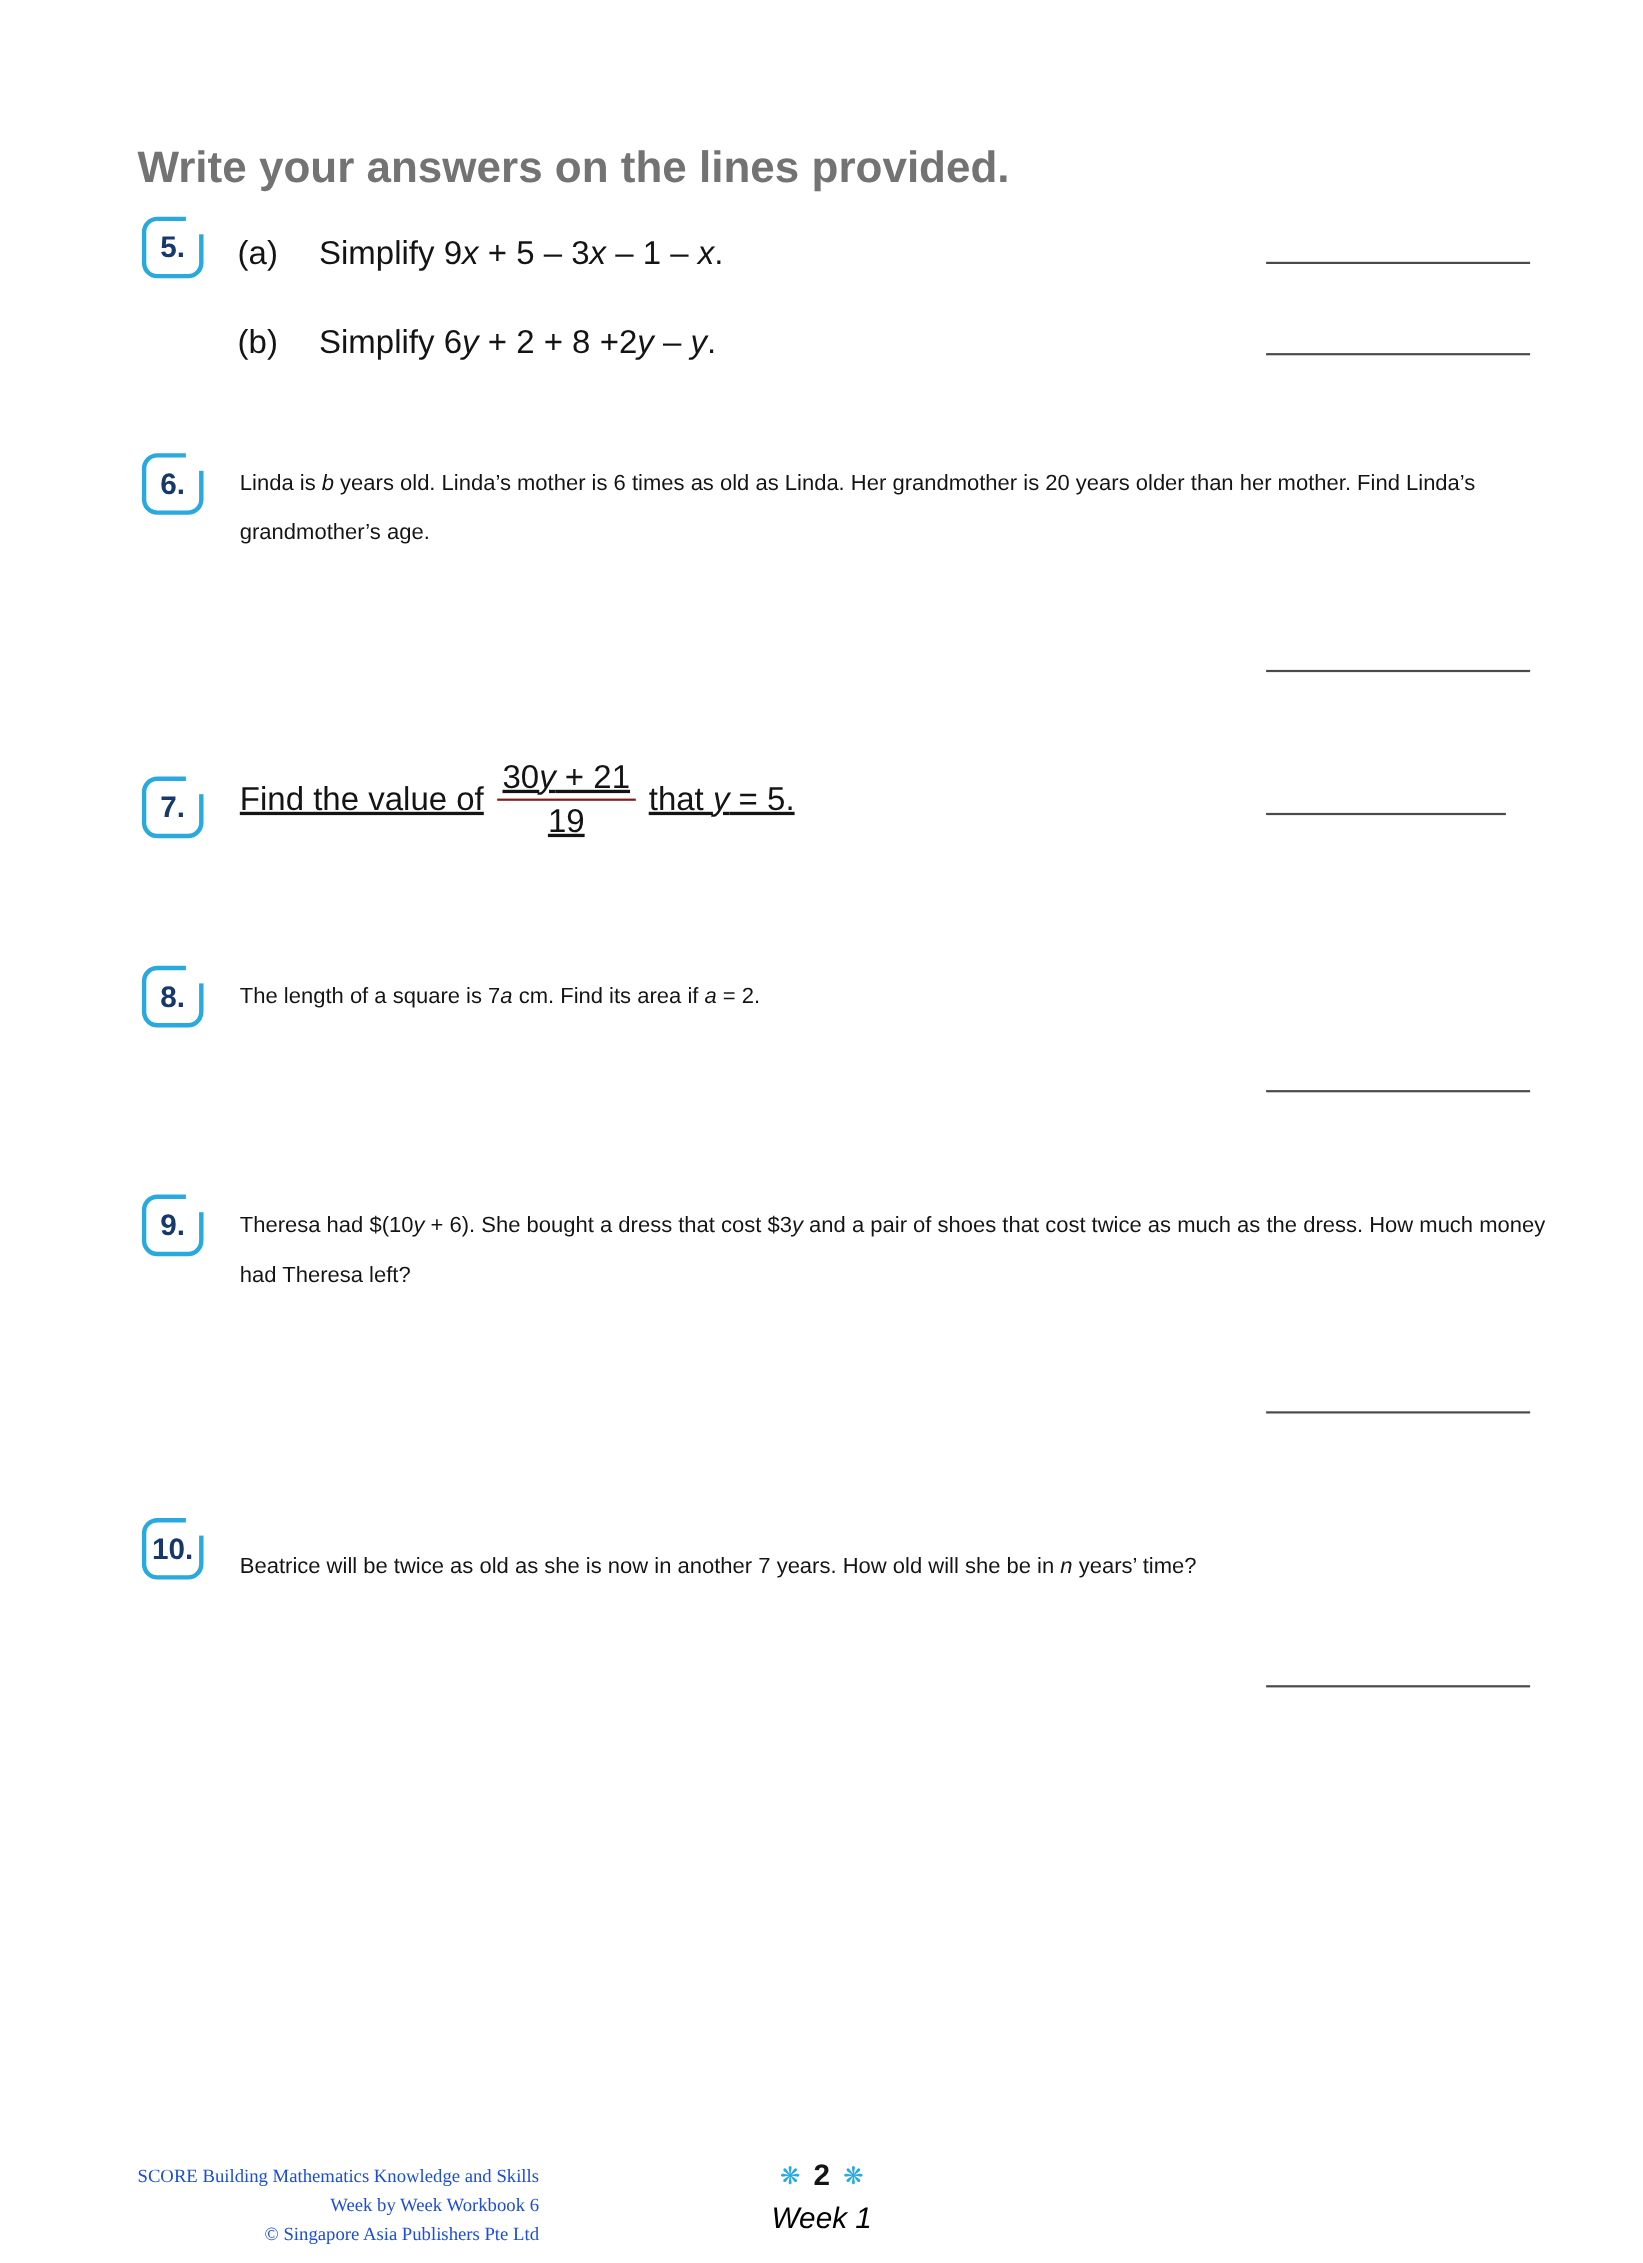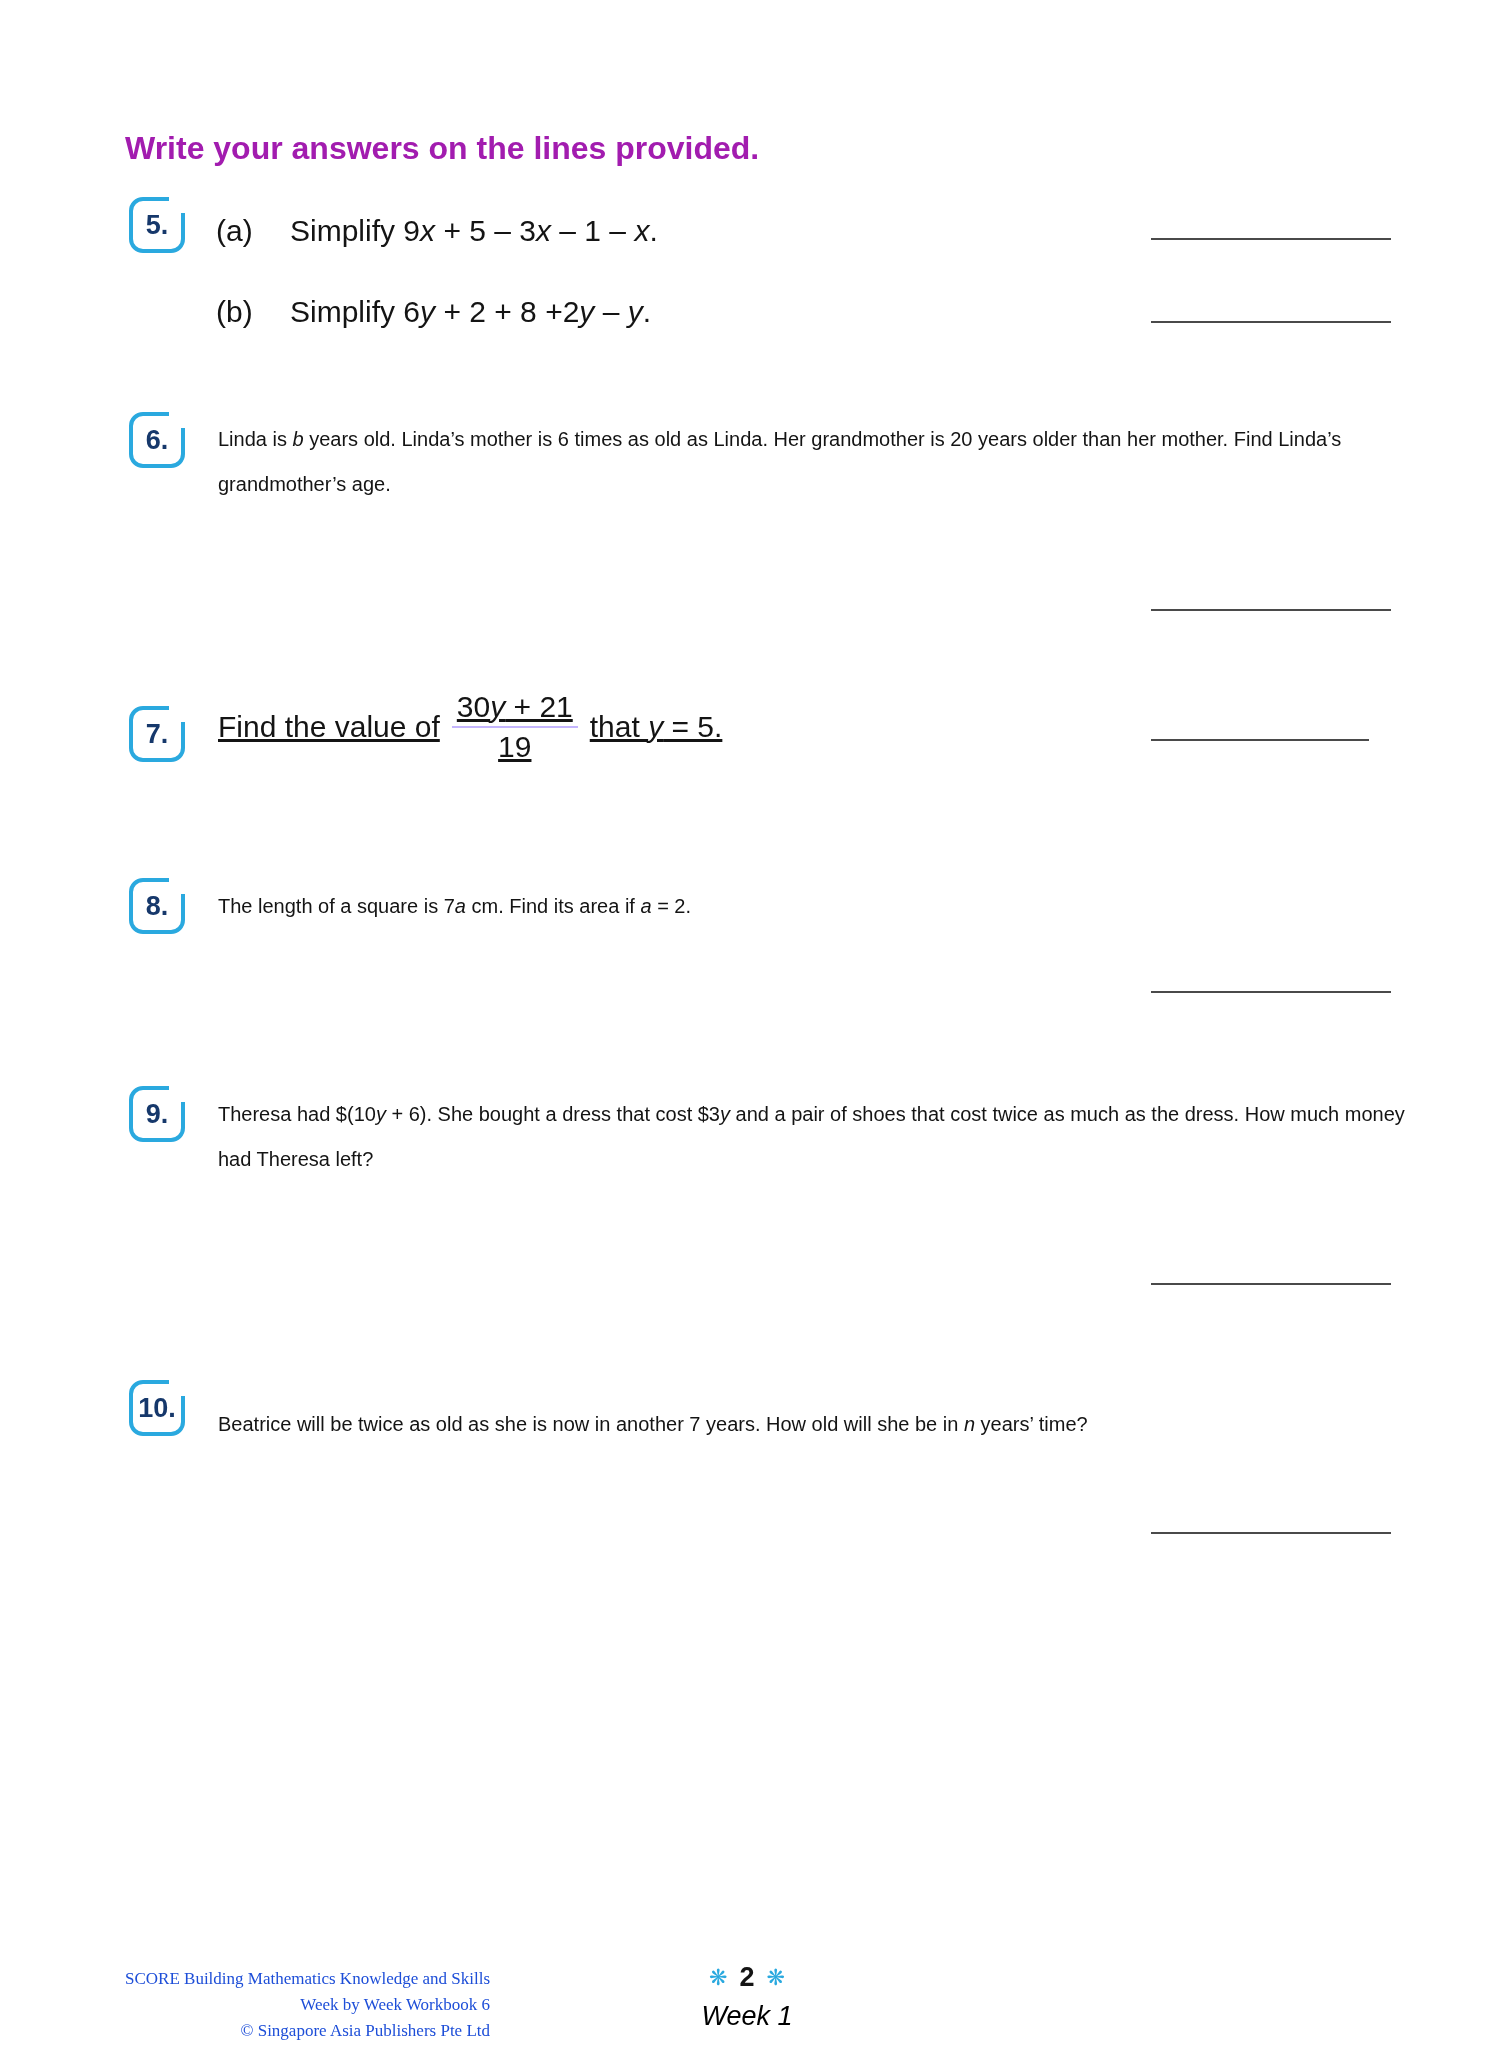--- a/index.html
+++ b/index.html
@@ -12,23 +12,23 @@
     font-family: "Liberation Sans", "DejaVu Sans", sans-serif;
     color: #141414;
   }
   i { font-style: italic; }
 
   .instruction {
     position: absolute;
     left: 125px;
     top: 130px;
     margin: 0;
-    font-size: 32px;
+    font-size: 40px;
     font-weight: bold;
-    color: #a21caf;
+    color: #737373;
   }
 
   .qbadge {
     position: absolute;
     left: 129px;
     width: 56px;
     height: 56px;
     box-sizing: border-box;
     border: 4px solid #2aa9df;
     border-radius: 14px;
@@ -78,21 +78,21 @@
     text-decoration: underline;
   }
   .fraction {
     display: inline-flex;
     flex-direction: column;
     align-items: center;
     text-align: center;
     line-height: 34px;
   }
   .numerator {
-    border-bottom: 2px solid #c4b5fd;
+    border-bottom: 2px solid #7f1d1d;
     padding: 0 5px 2px 5px;
   }
   .denominator { padding-top: 2px; }
 
   .answer-line {
     position: absolute;
     left: 1151px;
     width: 240px;
     height: 0;
     border-bottom: 2px solid #4a4a4a;

